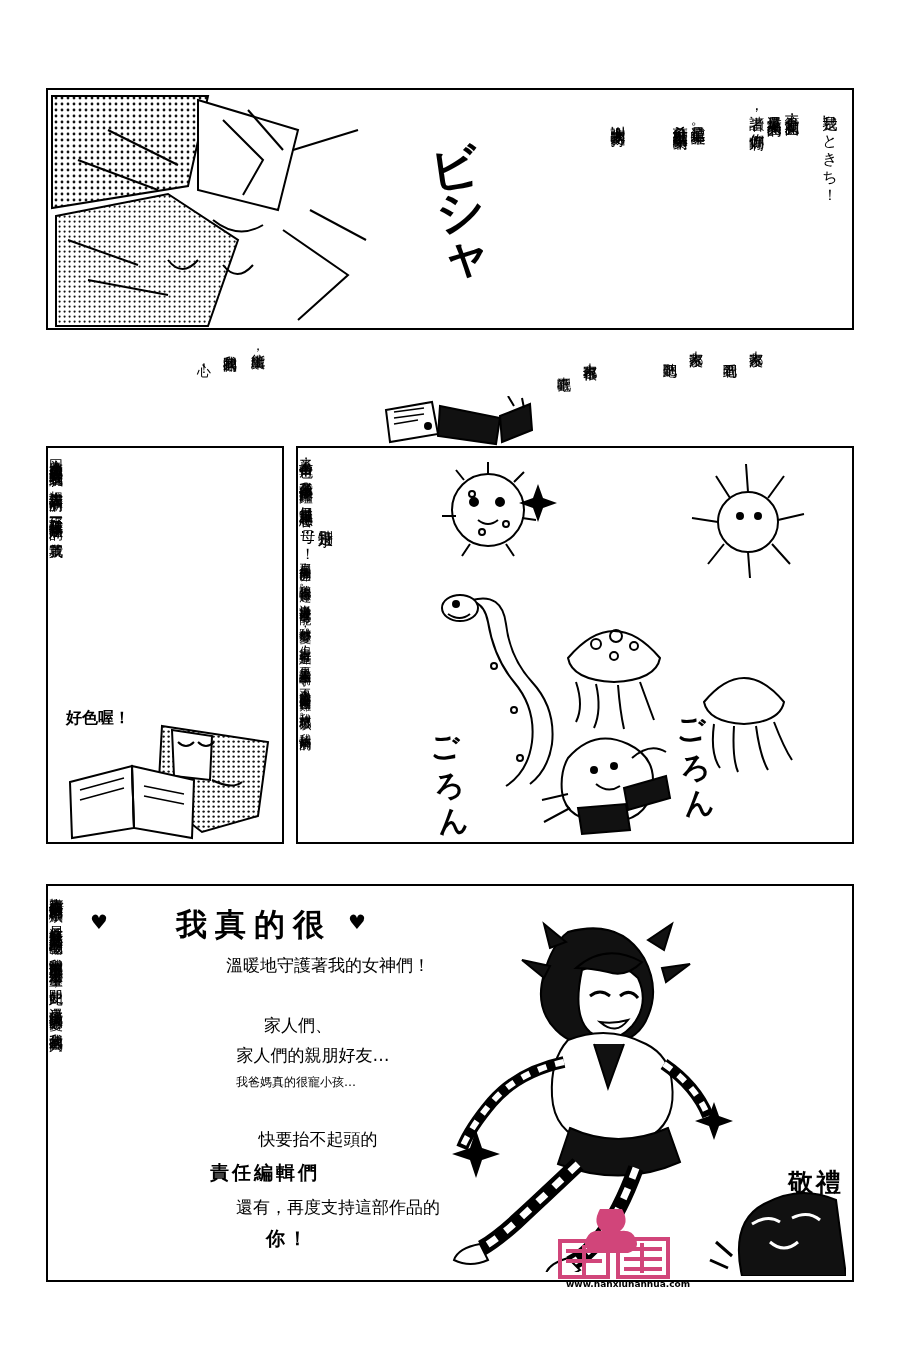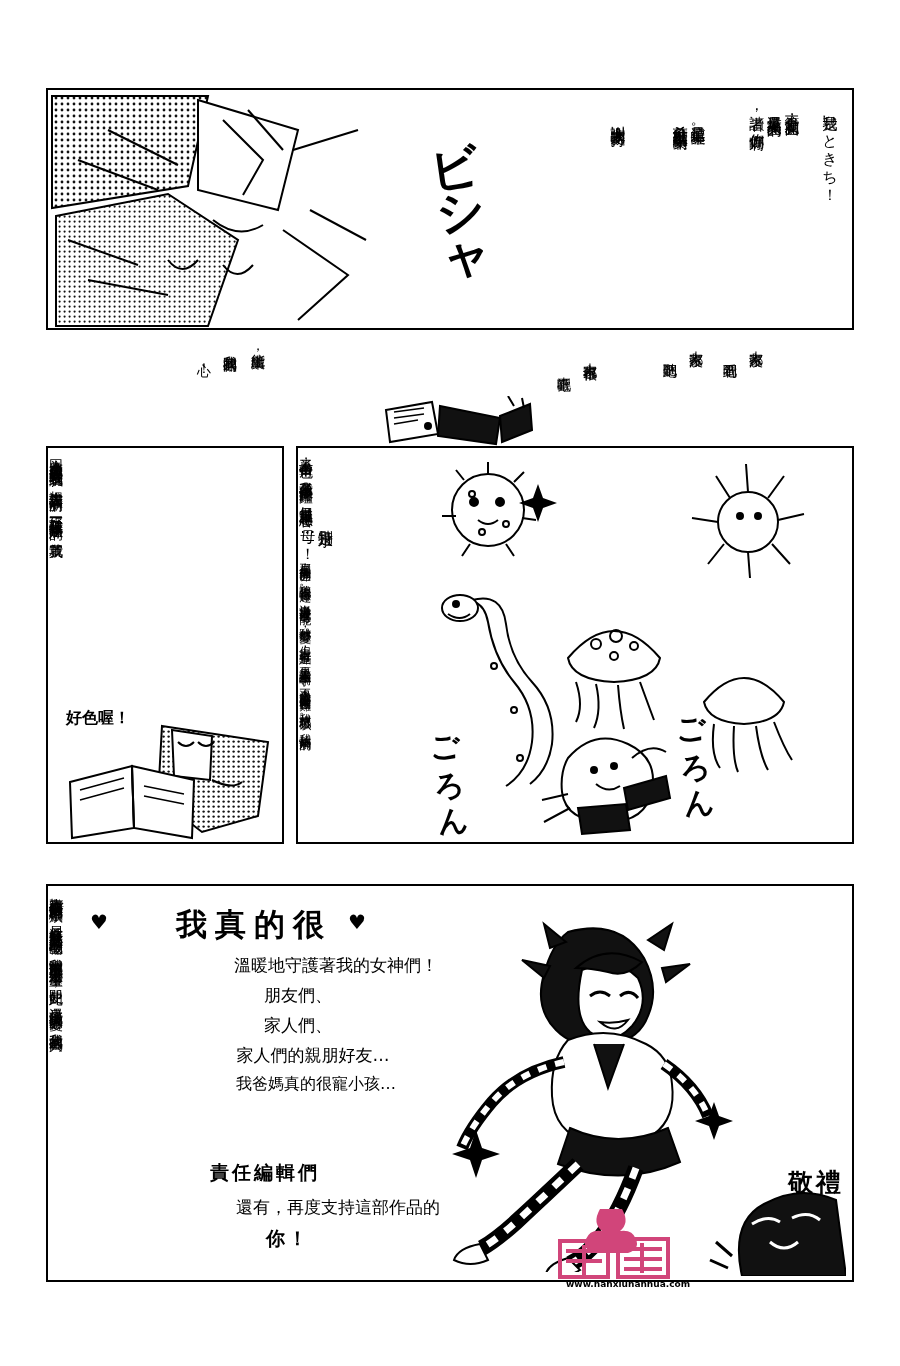--- a/index.html
+++ b/index.html
@@ -31,21 +31,21 @@
   
   #panel3{left:296px;top:446px;width:558px;height:398px;}
 
   
   #panel4{left:46px;top:884px;width:808px;height:398px;}
 
   .thanks-title{position:absolute;left:128px;top:18px;font-size:31px;font-weight:bold;
                 letter-spacing:8px;font-family:"DejaVu Sans","Liberation Sans",sans-serif;}
   .heart{position:absolute;font-size:20px;}
   .t-line{position:absolute;text-align:center;font-size:17px;}
-  .t-small{position:absolute;font-size:16px;}
+  .t-small{position:absolute;font-size:12px;}
   .t-big{position:absolute;font-size:19px;font-weight:bold;letter-spacing:3px;}
 
   .stamp{position:absolute;left:556px;top:1205px;width:118px;height:86px;}
   .stamp .url{position:absolute;left:10px;top:74px;font-size:9px;letter-spacing:0px;color:#000;font-weight:bold;}
 
   .salute{position:absolute;font-size:25px;font-weight:bold;letter-spacing:3px;}
 
   .sfx{position:absolute;font-weight:bold;}
 </style>
 </head>
@@ -232,25 +232,25 @@
     </div>
   </div>
 
   <div class="panel" id="panel4">
 
     <div class="heart" style="left:42px;top:24px;">♥</div>
     <div class="heart" style="left:300px;top:24px;">♥</div>
 
     <div class="thanks-title">我真的很</div>
 
-    <div class="t-line" style="left:8px;top:68px;width:560px;">溫暖地守護著我的女神們！</div>
-    <div class="t-line" style="left:0;top:98px;width:500px;">朋友們、</div>
+    <div class="t-line" style="left:0;top:68px;width:560px;">溫暖地守護著我的女神們！</div>
     <div class="t-line" style="left:0;top:128px;width:500px;">家人們、</div>
     <div class="t-line" style="left:0;top:158px;width:530px;">家人們的親朋好友…</div>
     <div class="t-small" style="left:188px;top:188px;">我爸媽真的很寵小孩…</div>
+    <div class="t-line" style="left:0;top:242px;width:540px;">快要抬不起頭的</div>
     <div class="t-big" style="left:162px;top:274px;">責任編輯們</div>
     <div class="t-line" style="left:0;top:310px;width:580px;">還有，再度支持這部作品的</div>
     <div class="t-big" style="left:218px;top:340px;">你！</div>
 
     <div class="vtext" style="left:430px;top:26px;font-size:15px;transform:rotate(4deg);">喜歡橫條</div>
 
     <div class="vtext" style="right:10px;top:12px;font-size:14px;">兩個男的就已經很煩了，居然</div>
     <div class="vtext" style="right:34px;top:12px;font-size:14px;">還有好幾雙莫名其妙的海底生</div>
     <div class="vtext" style="right:58px;top:12px;font-size:14px;">物。『我家浴室的現況』就是</div>
     <div class="vtext" style="right:82px;top:12px;font-size:14px;">這麼一本漫畫。即使如此，還是</div>

